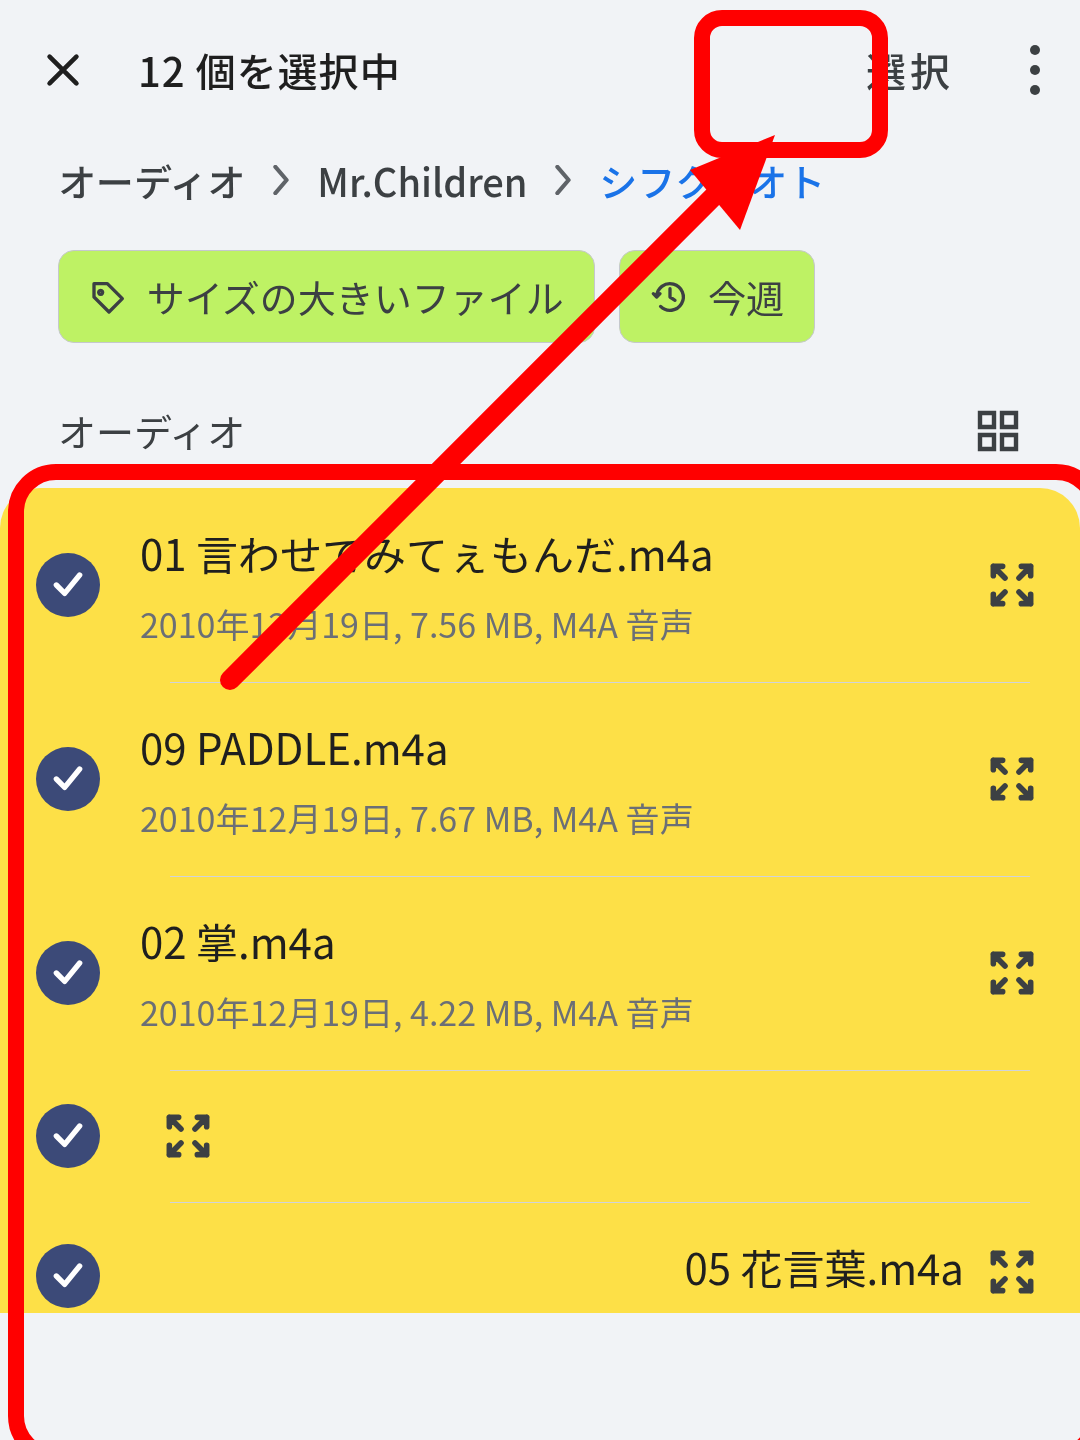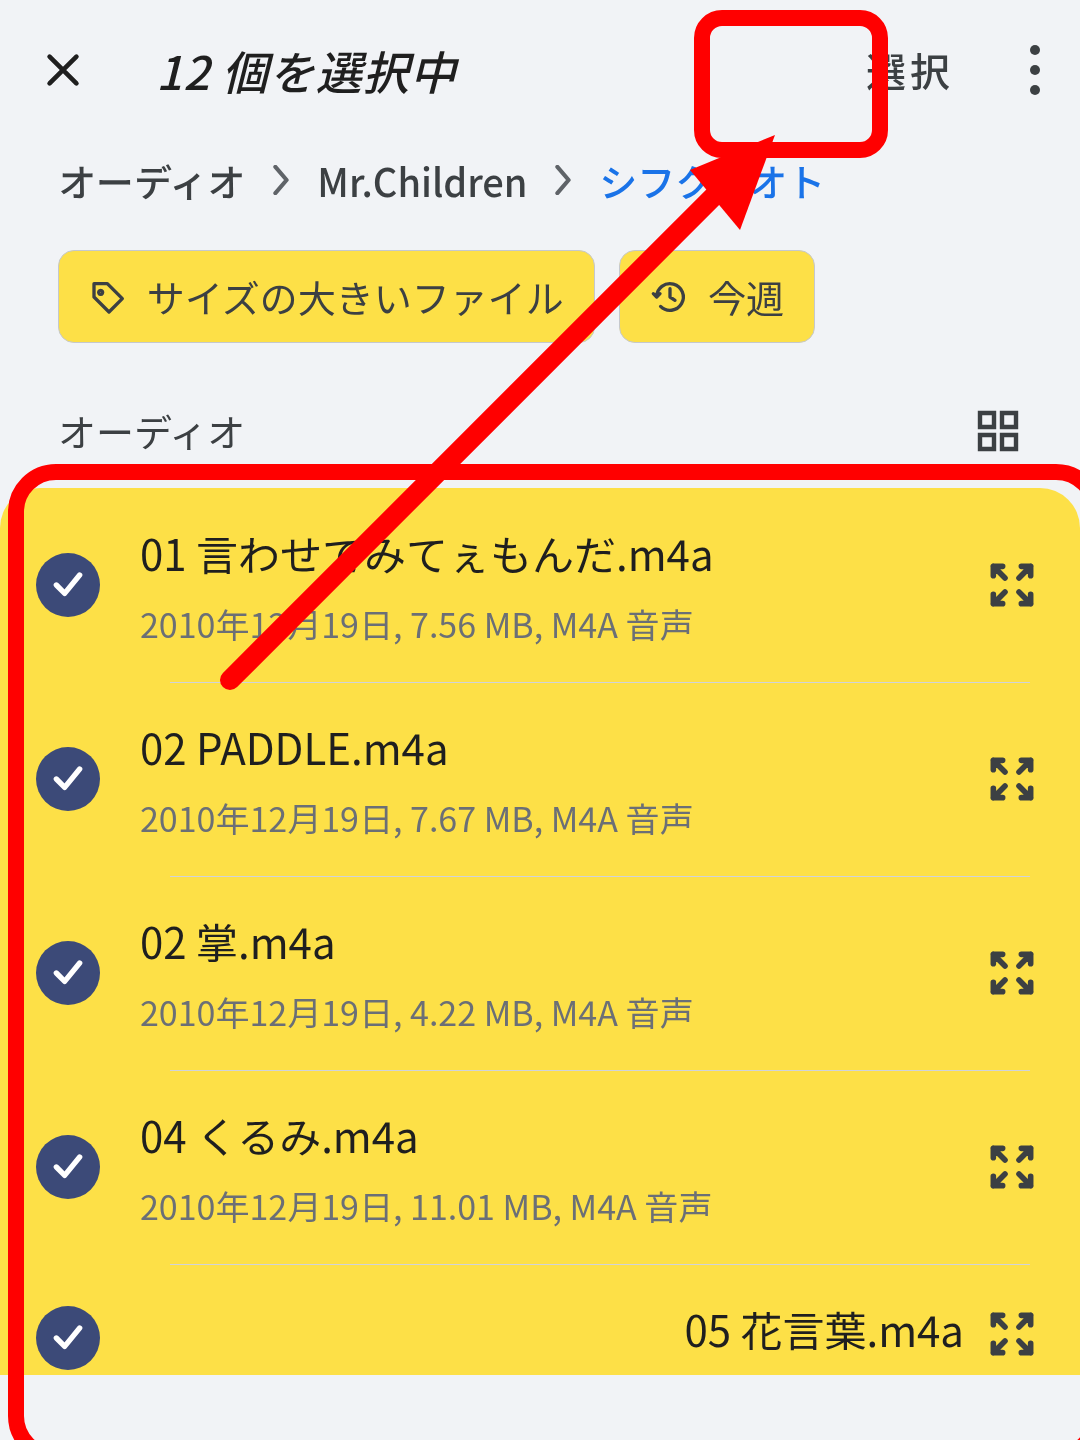--- a/index.html
+++ b/index.html
@@ -1,30 +1,30 @@
 <!DOCTYPE html>
 <html><head>
 <meta charset="utf-8">
 <style>
   html,body { margin:0; padding:0; font-family:"Noto Sans JP","Hiragino Sans","Yu Gothic",Roboto,Arial,sans-serif; background:#f1f3f6; color:#1f1f1f;}
   .screen { width:1080px; height:1440px; position:relative; overflow:hidden; box-sizing:border-box;}
   .topbar { display:flex; align-items:center; height:140px; padding:0 40px;}
   .close-x svg { width:46px; height:46px; display:block;}
-  .title { font-size:46px; font-weight:500; margin-left:70px; color:#1f1f1f; letter-spacing:1px;font-style:italic;}
+  .title { font-size:40px; font-weight:500; margin-left:52px; color:#1f1f1f; letter-spacing:1px;}
   .spacer { flex:1;}
   .select-btn-wrap { position:relative; width:150px; height:110px; display:flex; align-items:center; justify-content:center;text-align:right;}
   .select-btn { font-size:40px; color:#3c4043; font-weight:500; letter-spacing:4px;}
   .more-dots { margin-left:45px; display:flex; flex-direction:column; gap:10px; align-items:center; justify-content:center;}
   .more-dots span { width:10px; height:10px; border-radius:50%; background:#3c4043; display:block;}
   .breadcrumb { display:flex; align-items:center; padding:0 58px; font-size:38px; font-weight:500; gap:26px; height:80px;}
   .crumb { color:#3c4043;}
   .crumb.active { color:#1a73e8;}
   .chev svg { width:20px; height:30px; display:block;}
   .chips { display:flex; gap:24px; padding:30px 58px 40px 58px;}
-  .chip { display:flex; align-items:center; gap:18px; border:1.5px solid #c5c8cd; border-radius:16px; padding:18px 30px; font-size:38px; color:#3c4043; background:#fde047;}
+  .chip { display:flex; align-items:center; gap:18px; border:1.5px solid #c5c8cd; border-radius:16px; padding:18px 30px; font-size:38px; color:#3c4043; background:#bef264;}
   .chip svg { width:40px; height:40px; display:block;}
   .section-header { display:flex; align-items:center; padding:20px 58px 30px 58px;}
   .section-title { font-size:38px; color:#3c4043; font-weight:400;}
   .grid-toggle svg { width:48px; height:48px; display:block;}
   .list { position:relative; border-radius:40px 40px 0 0; background:#fde047; padding-top:0;}
   .row { display:flex; align-items:center; padding:34px 36px 34px 36px; position:relative;}
   .row + .row::before { content:""; position:absolute; top:0; left:170px; right:50px; height:1px; background:#d0d3da;}
   .check { width:64px; height:64px; border-radius:50%; background:#3c4a78; display:flex; align-items:center; justify-content:center; flex:0 0 64px; margin-right:40px;}
   .check svg { width:40px; height:40px; display:block;}
   .row-text { flex:1; min-width:0;}
@@ -126,21 +126,21 @@
       </div>
     </div>
 
     <div class="row">
       <div class="check">
         <svg viewBox="0 0 24 24">
             <path d="M5 12l5 5 9-11" stroke="#fff" stroke-width="3.2" fill="none" stroke-linecap="round" stroke-linejoin="round"></path>
           </svg>
       </div>
       <div class="row-text">
-        <div class="fname">02 PADDLE.m4a</div>
+        <div class="fname">09 PADDLE.m4a</div>
         <div class="meta">2010年12月19日, 7.67 MB, M4A 音声</div>
       </div>
       <div class="expand">
         <svg viewBox="0 0 24 24">
             <path d="M4 4l5 5 M4 4h4 M4 4v4  M20 4l-5 5 M20 4h-4 M20 4v4  M4 20l5-5 M4 20h4 M4 20v-4  M20 20l-5-5 M20 20h-4 M20 20v-4" stroke="#3c4043" stroke-width="2.4" fill="none" stroke-linecap="round"></path>
           </svg>
       </div>
     </div>
 
     <div class="row">
@@ -158,24 +158,20 @@
             <path d="M4 4l5 5 M4 4h4 M4 4v4  M20 4l-5 5 M20 4h-4 M20 4v4  M4 20l5-5 M4 20h4 M4 20v-4  M20 20l-5-5 M20 20h-4 M20 20v-4" stroke="#3c4043" stroke-width="2.4" fill="none" stroke-linecap="round"></path>
           </svg>
       </div>
     </div>
 
     <div class="row">
       <div class="check">
         <svg viewBox="0 0 24 24">
             <path d="M5 12l5 5 9-11" stroke="#fff" stroke-width="3.2" fill="none" stroke-linecap="round" stroke-linejoin="round"></path>
           </svg>
-      </div>
-      <div class="row-text">
-        <div class="fname">04 くるみ.m4a</div>
-        <div class="meta">2010年12月19日, 11.01 MB, M4A 音声</div>
       </div>
       <div class="expand">
         <svg viewBox="0 0 24 24">
             <path d="M4 4l5 5 M4 4h4 M4 4v4  M20 4l-5 5 M20 4h-4 M20 4v4  M4 20l5-5 M4 20h4 M4 20v-4  M20 20l-5-5 M20 20h-4 M20 20v-4" stroke="#3c4043" stroke-width="2.4" fill="none" stroke-linecap="round"></path>
           </svg>
       </div>
     </div>
 
     <div class="row" style="padding-bottom:0;text-align:right;">
       <div class="check" style="align-self:flex-start;margin-top:8px;">

